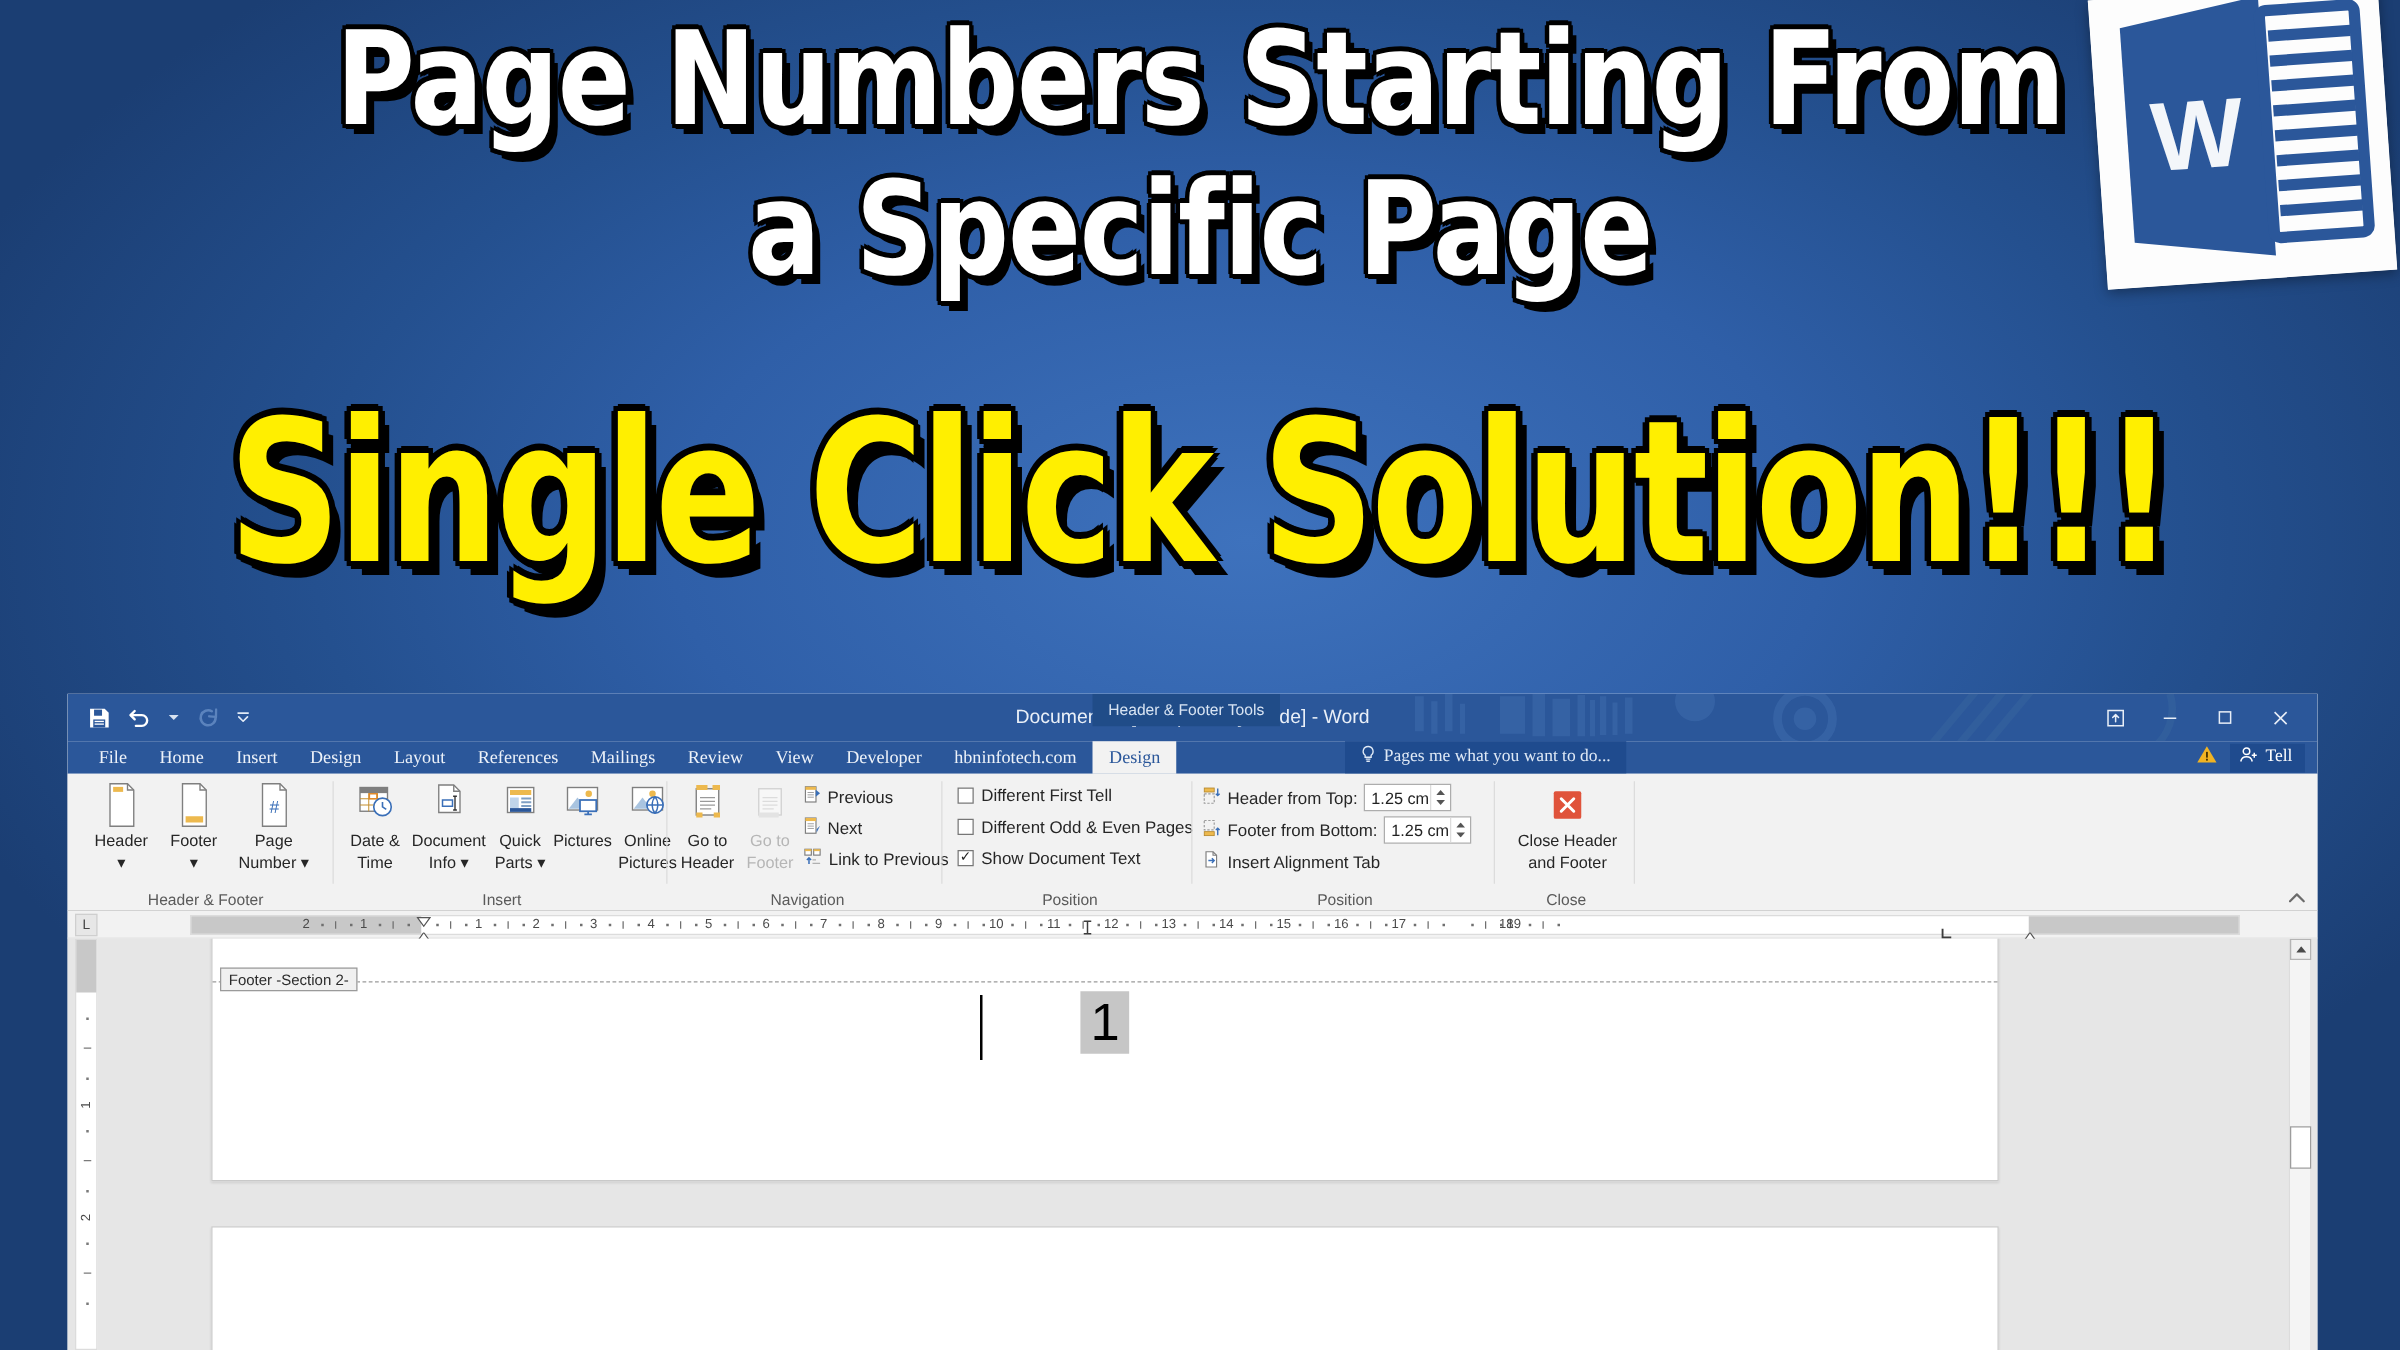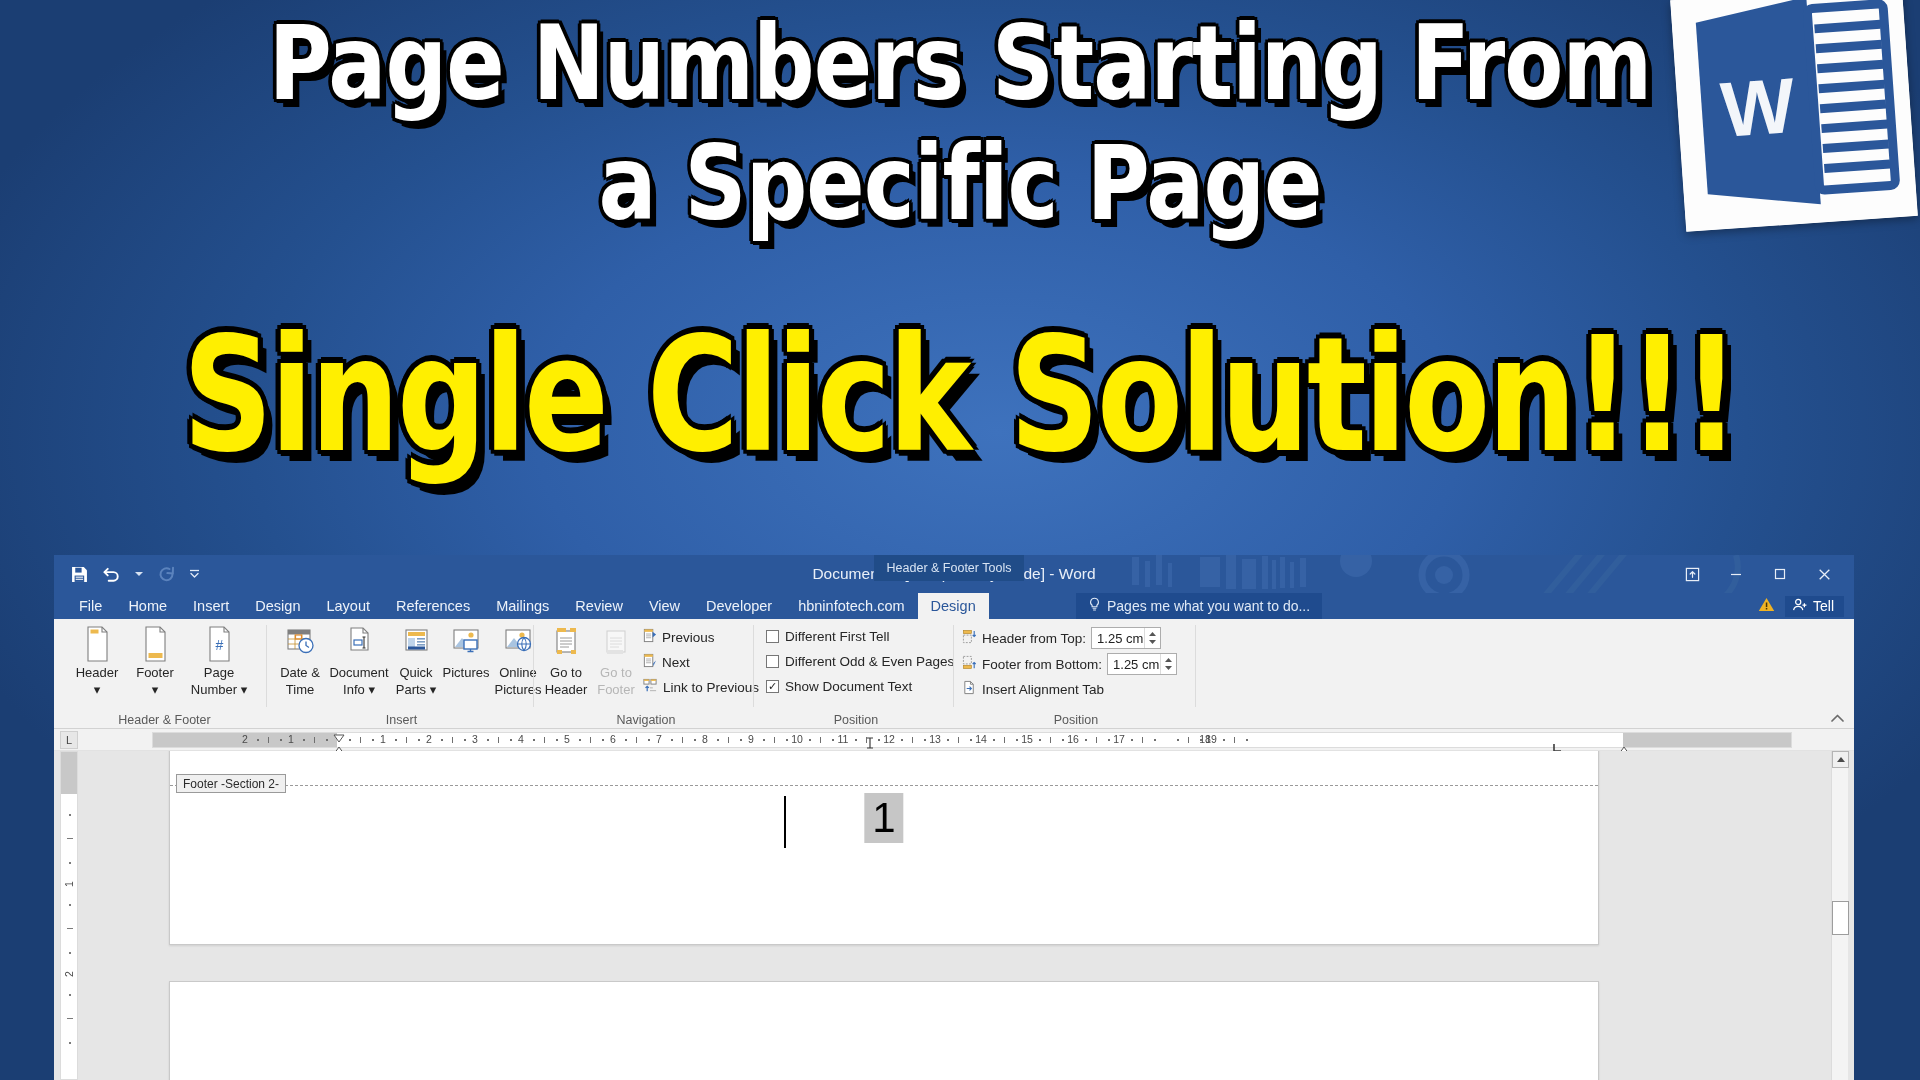--- a/index.html
+++ b/index.html
@@ -79,21 +79,21 @@
   }
   .ctx-tab-label {
     position:absolute; left:820px; top:0; width:150px; height:26px;
     background:#204c88; color:#d8e4f3; font-size:12.5px;
     display:flex; align-items:center; justify-content:center;
   }
   .wctl { position:absolute; right:8px; top:0; height:38px; display:flex; align-items:center; gap:0px; }
   .wctl > div { width:44px; height:32px; display:flex; align-items:center; justify-content:center; color:#e8eef7; }
 
   
-  .tabrow { position:relative; height:26px; background:#2b579a; }
+  .tabrow { position:relative; height:26px; background:#2b579a;font-family:Liberation Serif, serif; }
   .tabs { position:absolute; left:12px; top:0; height:26px; display:flex; align-items:center; }
   .tab {
     height:26px; padding:0 13px; display:flex; align-items:center;
     color:#edf2f9; font-size:14.5px; white-space:nowrap;
   }
   .tab.ctx-active { background:#f2f2f2; color:#2b579a; }
   .tellme {
     position:absolute; left:1022px; top:0; height:26px; display:flex; align-items:center;
     gap:6px; padding:0 12px; background:#1f4b8e; color:#dfe9f6; font-size:14px; white-space:nowrap;
   }
@@ -601,20 +601,34 @@
               <path d="M9 1.5 v3 h3" fill="none" stroke="#7f7f7f" stroke-width="1"></path>
               <path d="M5 9 H10 M8 7 L10 9 L8 11" stroke="#3a6fb8" stroke-width="1.2" fill="none"></path>
             </svg>
           </span>
           <span>Insert Alignment Tab</span>
         </div>
         <div class="glabel">Position</div>
         <div class="gsep"></div>
       </div>
 
+      <div class="rgroup" style="left:1144px; width:110px;">
+        <div class="bigbtn" style="left:10px; width:92px;">
+          <div class="bi">
+            <svg width="30" height="32" viewBox="0 0 30 32">
+              <rect x="4" y="2" width="22" height="22" rx="1.5" fill="#e0533b"></rect>
+              <path d="M10 8 L20 18 M20 8 L10 18" stroke="#fff" stroke-width="2.4" stroke-linecap="round"></path>
+            </svg>
+          </div>
+          <div class="bl">Close Header</div>
+          <div class="bl">and Footer</div>
+        </div>
+        <div class="glabel">Close</div>
+        <div class="gsep"></div>
+      </div>
 
       <div class="collapse-ribbon">
         <svg width="13" height="9" viewBox="0 0 13 9">
             <path d="M1 7 L6.5 1.5 L12 7" fill="none" stroke="#6b6b6b" stroke-width="1.7" stroke-linecap="round" stroke-linejoin="round"></path>
           </svg>
       </div>
     </div>
 
     <div class="rulerrow">
       <div class="tabsel">L</div>

